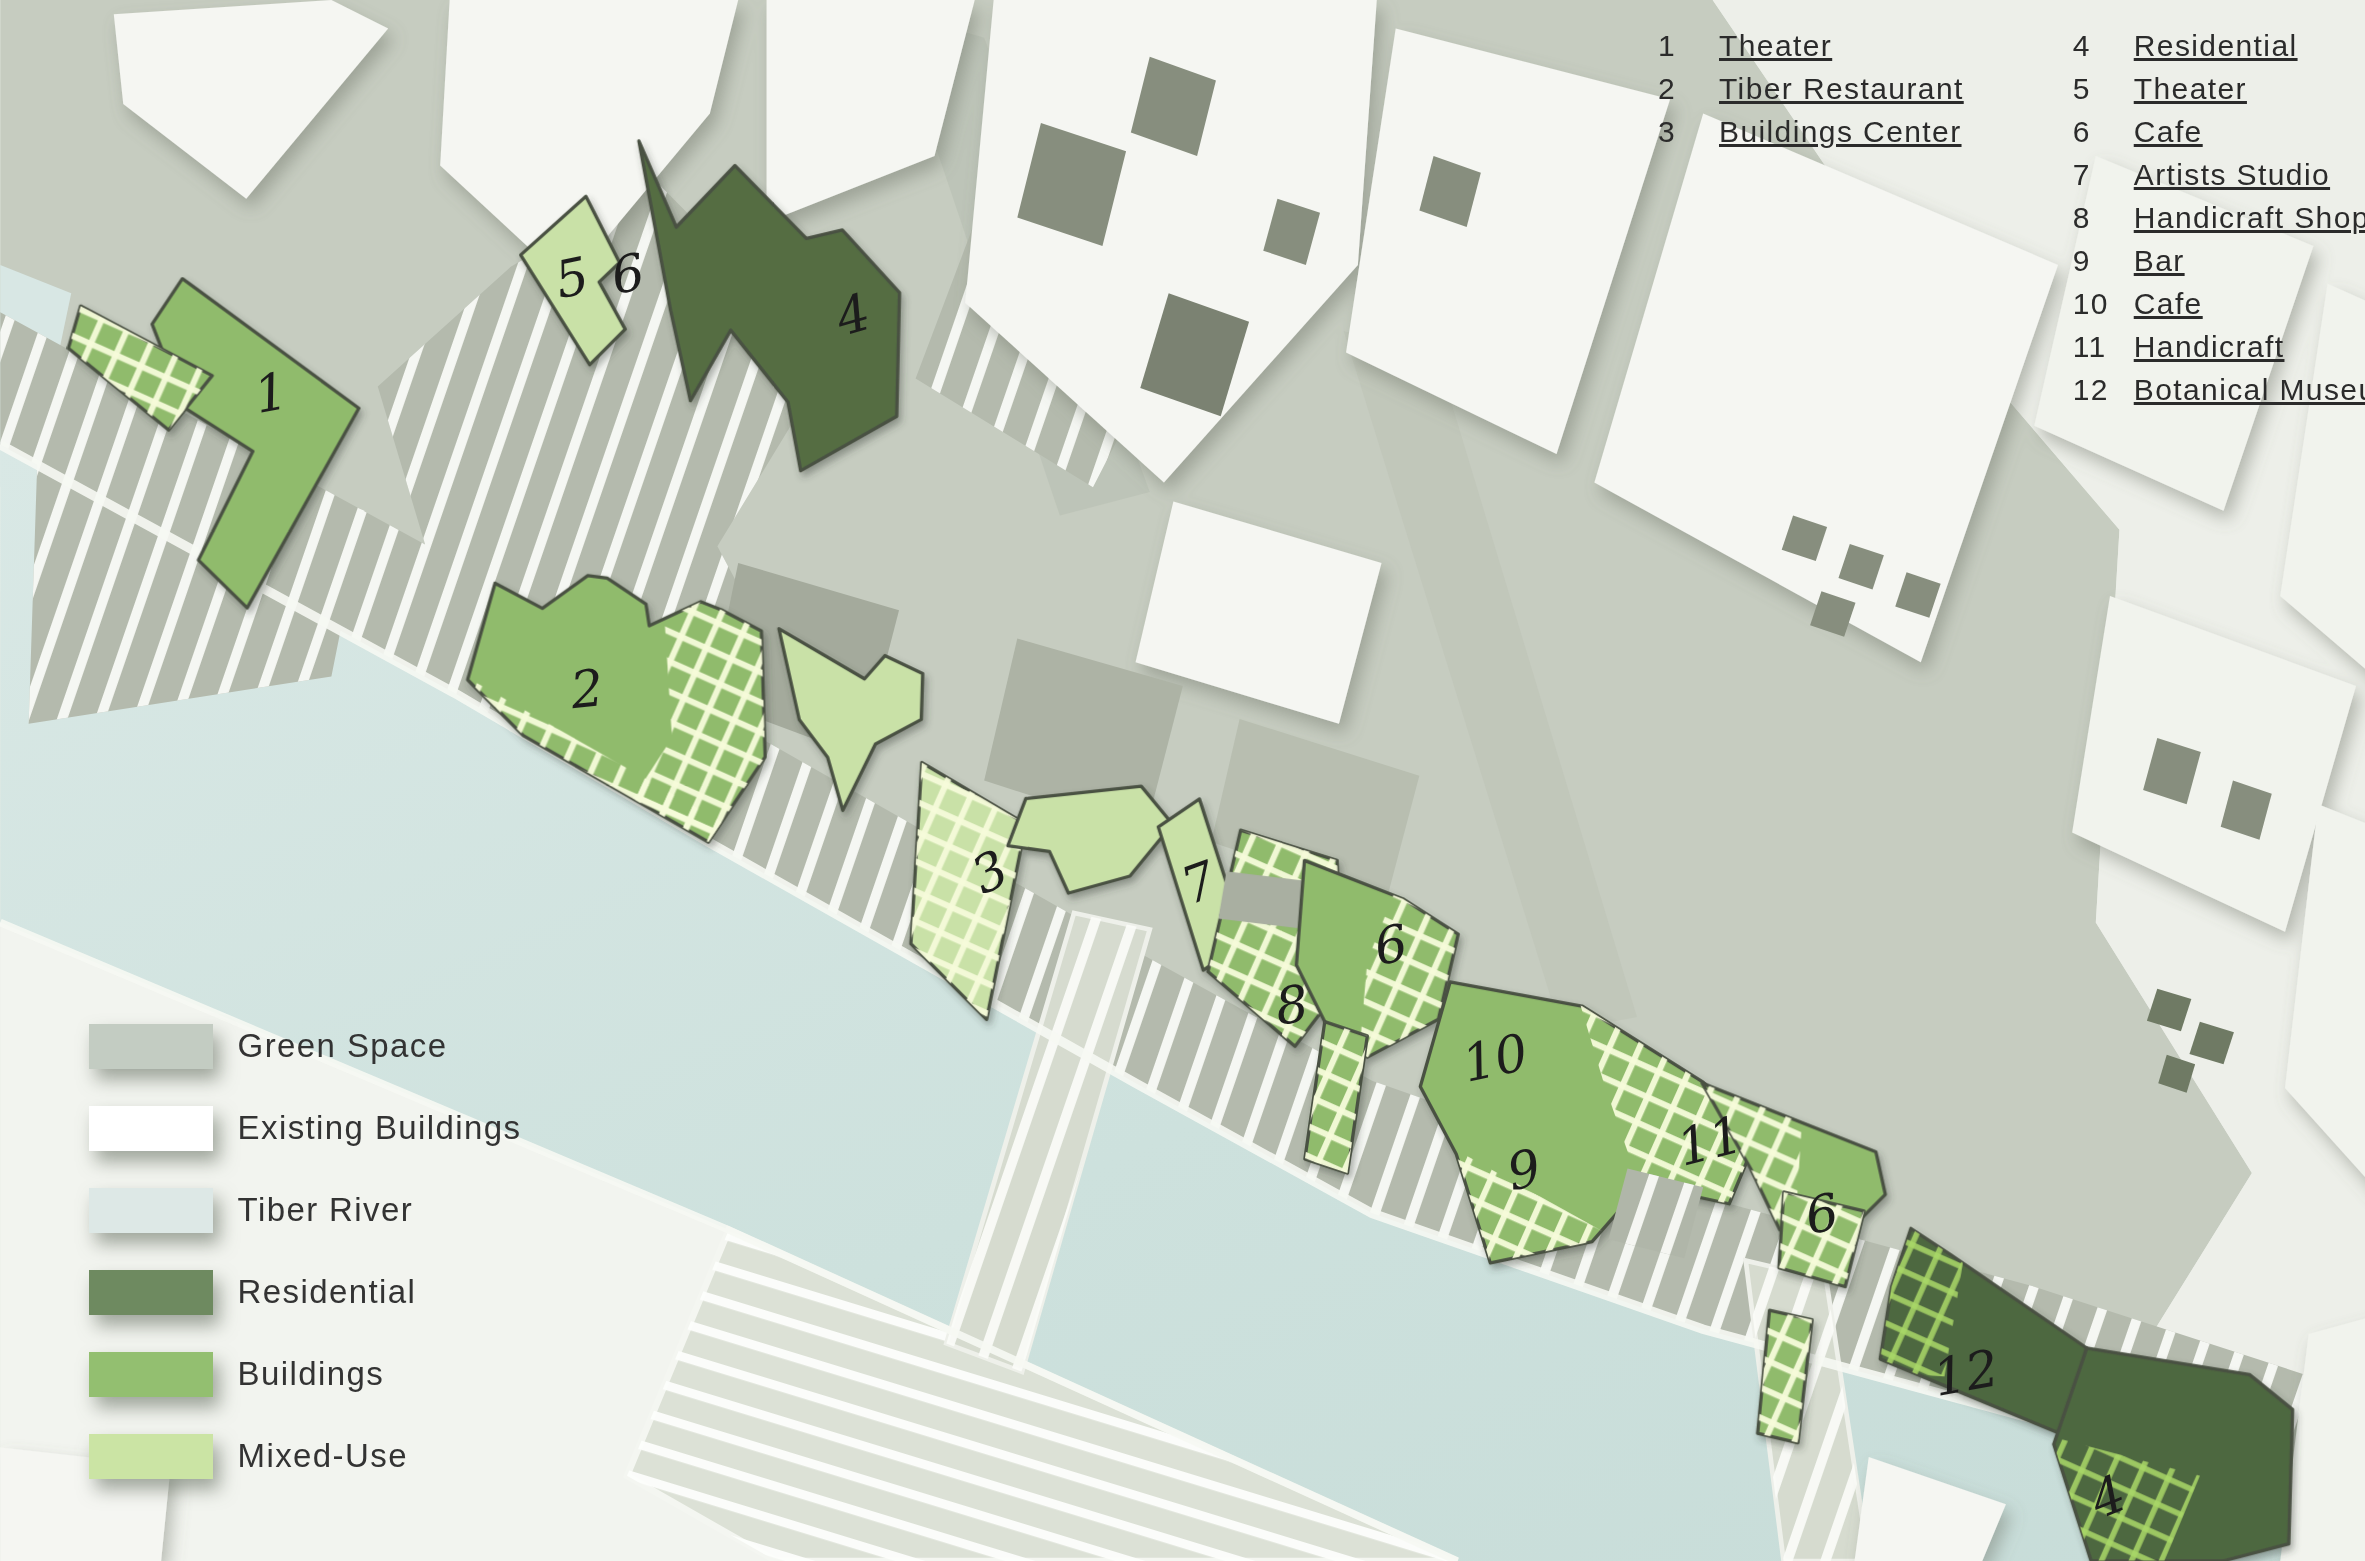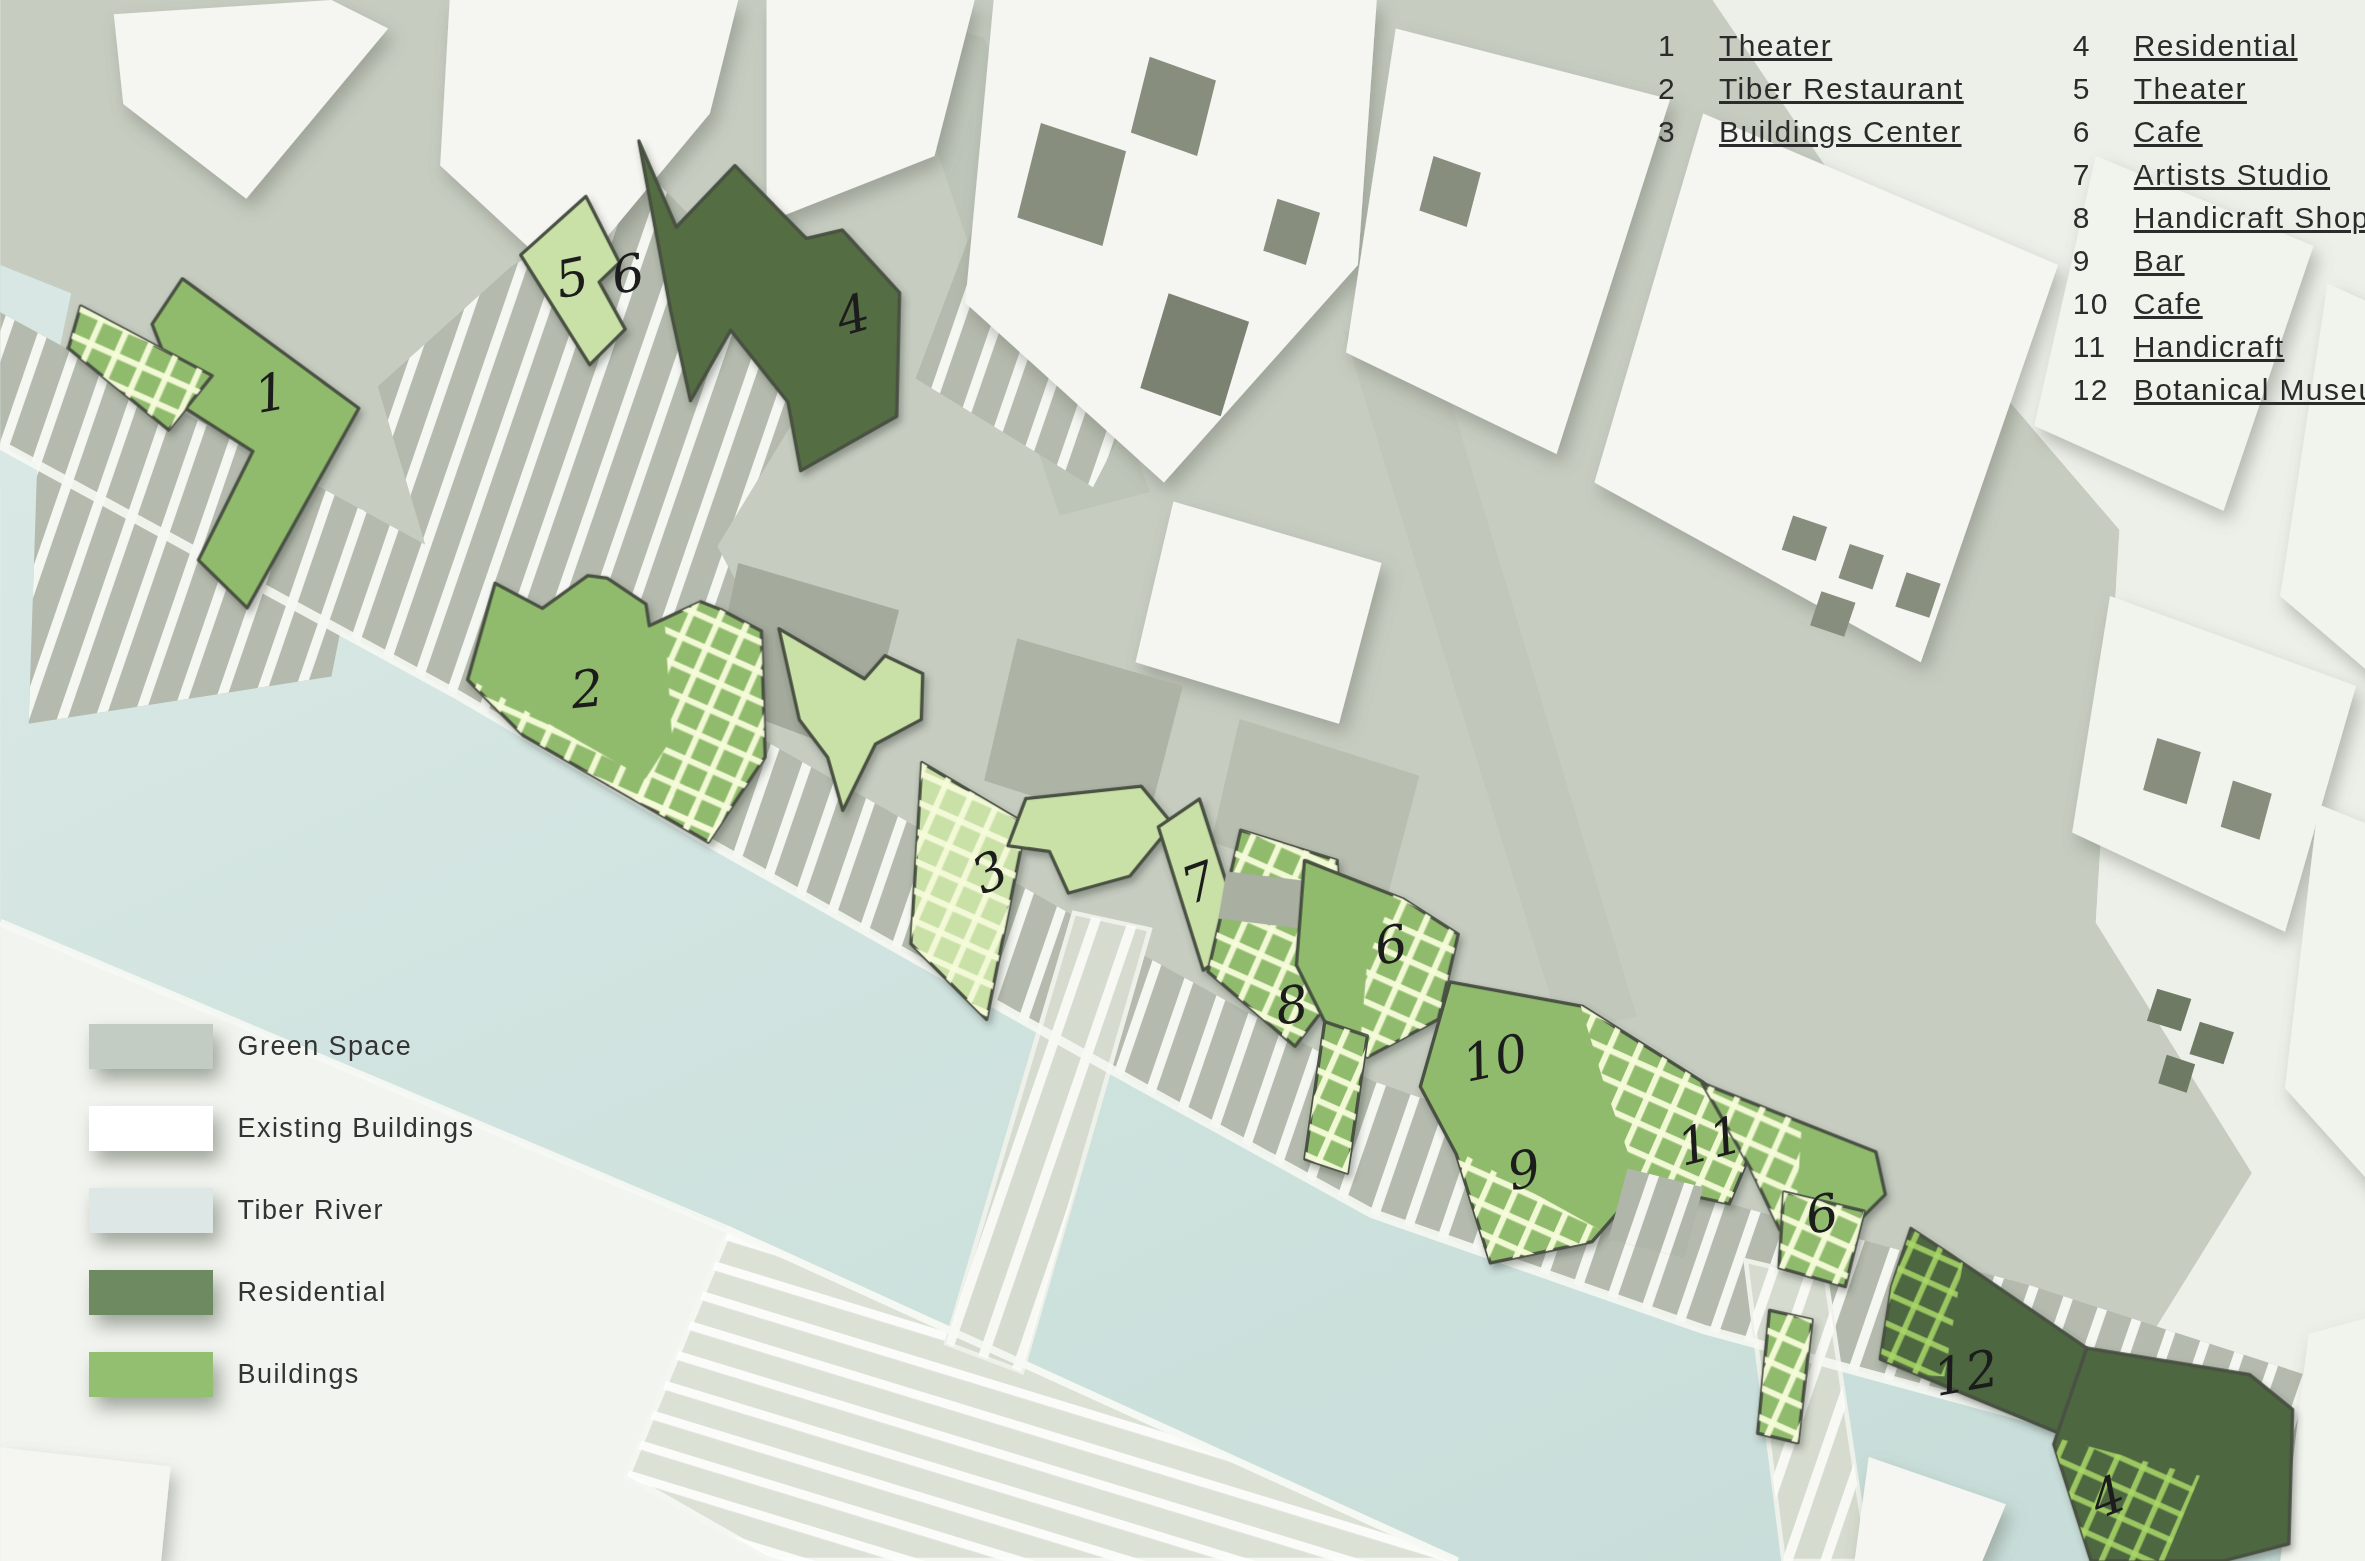--- a/index.html
+++ b/index.html
@@ -19,21 +19,21 @@
   .legend-col{display:flex;flex-direction:column;}
   .legend-row{display:flex;height:43px;align-items:center;}
   .legend-row .num{width:61px;flex:0 0 auto;}
   .legend-row .lbl{white-space:nowrap;text-decoration:underline;}
 
   
   #legend-zones{position:absolute;left:89px;top:1005px;}
   .zone-row{display:flex;align-items:center;height:82px;}
   .zone-swatch{width:124px;height:45px;flex:0 0 auto;
                box-shadow:6.6px 10.4px 18px rgba(90,100,85,.55);}
-  .zone-label{margin-left:24.6px;font-size:27px;color:#333;letter-spacing:1.4px;white-space:nowrap;}
+  .zone-label{margin-left:24.6px;font-size:33px;color:#333;letter-spacing:1.4px;white-space:nowrap;}
 </style>
 </head>
 <body>
 
 <div id="stage">
 
 <svg id="map-svg" width="2413" height="1561" viewBox="0 0 5100 3300" xmlns="http://www.w3.org/2000/svg">
   <defs>
     <linearGradient id="gradRiver" x1="0" y1="0" x2="1" y2="1">
       <stop offset="0" stop-color="#d9e8e5"></stop>
@@ -349,16 +349,20 @@
       <div class="zone-row">
         <div class="zone-swatch" style="background: rgb(110, 138, 96);"></div>
         <span class="zone-label">Residential</span>
       </div>
 
       <div class="zone-row">
         <div class="zone-swatch" style="background: rgb(147, 191, 112);"></div>
         <span class="zone-label">Buildings</span>
       </div>
 
+      <div class="zone-row">
+        <div class="zone-swatch" style="background: rgb(203, 228, 164);"></div>
+        <span class="zone-label">Mixed-Use</span>
+      </div>
     </div>
 
 </div>
 
 
 </body></html>

